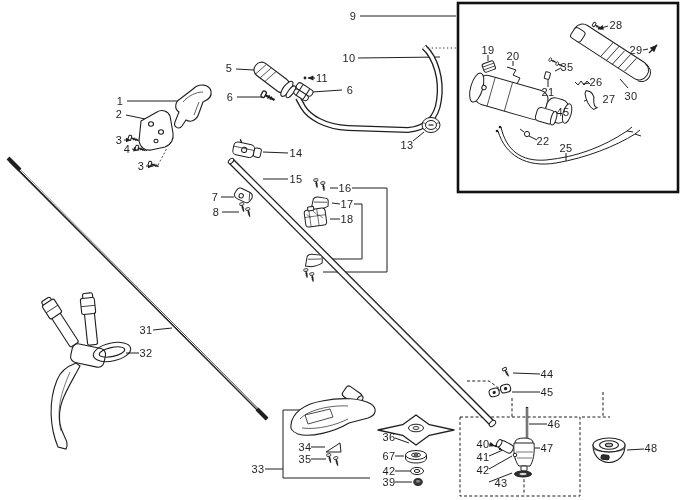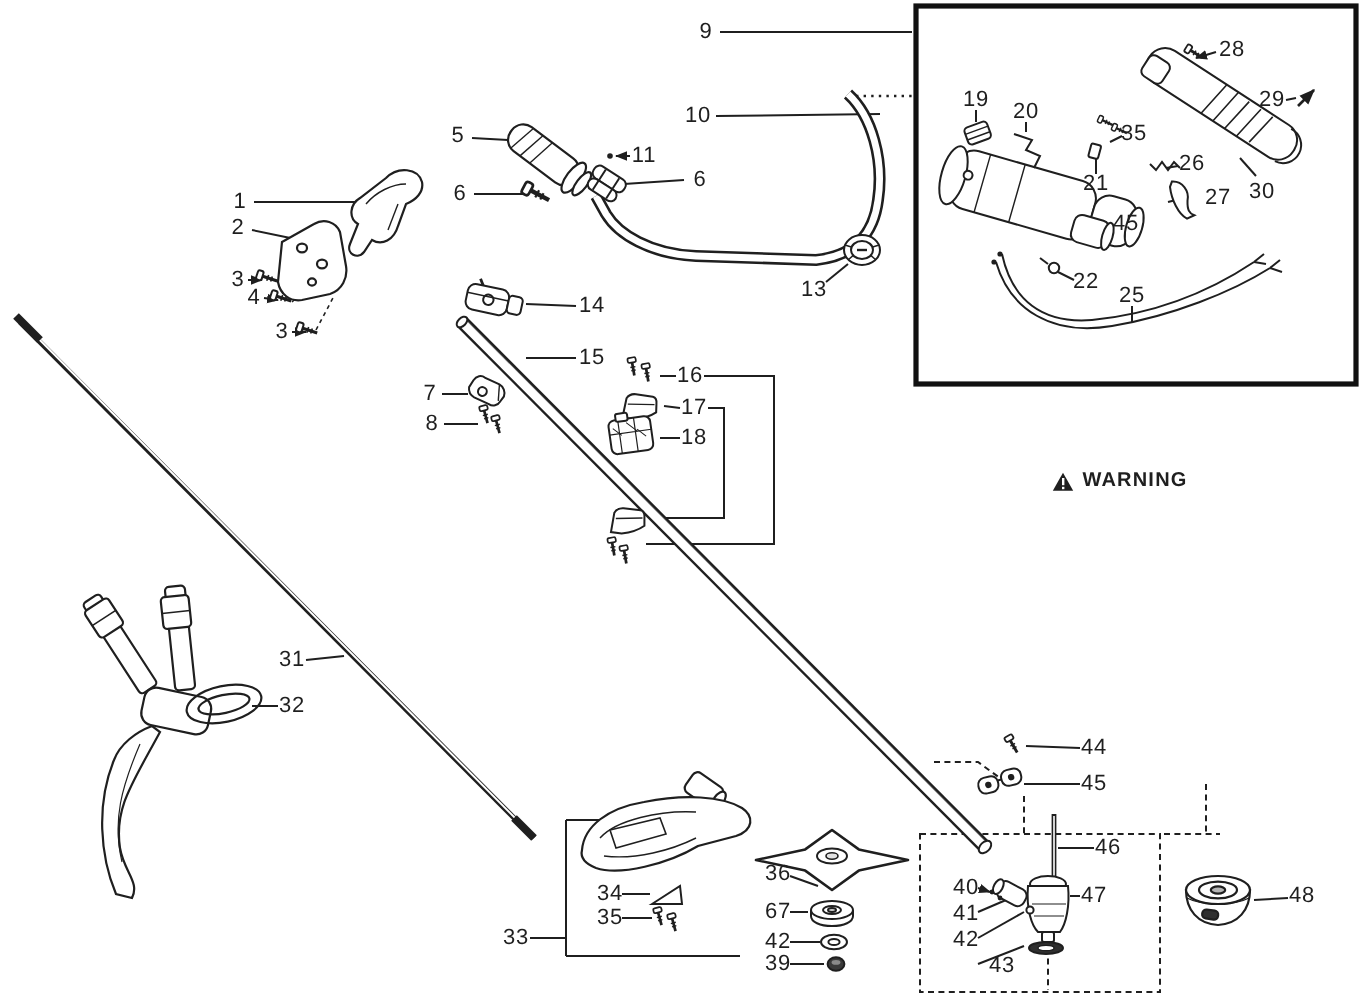--- a/index.html
+++ b/index.html
@@ -402,23 +402,15 @@
       <div class="callout" style="left: 483px; top: 470px;">42</div>
       <div class="callout" style="left: 501px; top: 483px;">43</div>
       <div class="callout" style="left: 547px; top: 374px;">44</div>
       <div class="callout" style="left: 547px; top: 392px;">45</div>
       <div class="callout" style="left: 554px; top: 424px;">46</div>
       <div class="callout" style="left: 547px; top: 448px;">47</div>
       <div class="callout" style="left: 651px; top: 448px;">48</div>
     </div>
 
   <div class="warning-box">
-    <div class="warning-title-row">
-      <svg width="11" height="10" viewBox="0 0 11 10">
-        <path d="M5.5,0.4 L10.6,9.4 L0.4,9.4 Z" fill="#1f1f1f"></path>
-        <rect x="5" y="3" width="1.2" height="3.6" fill="#fff"></rect>
-        <rect x="5" y="7.4" width="1.2" height="1.2" fill="#fff"></rect>
-      </svg>
-      <span class="warning-title">WARNING</span>
-    </div>
   </div>
 
 </div>
 
 </body></html>

